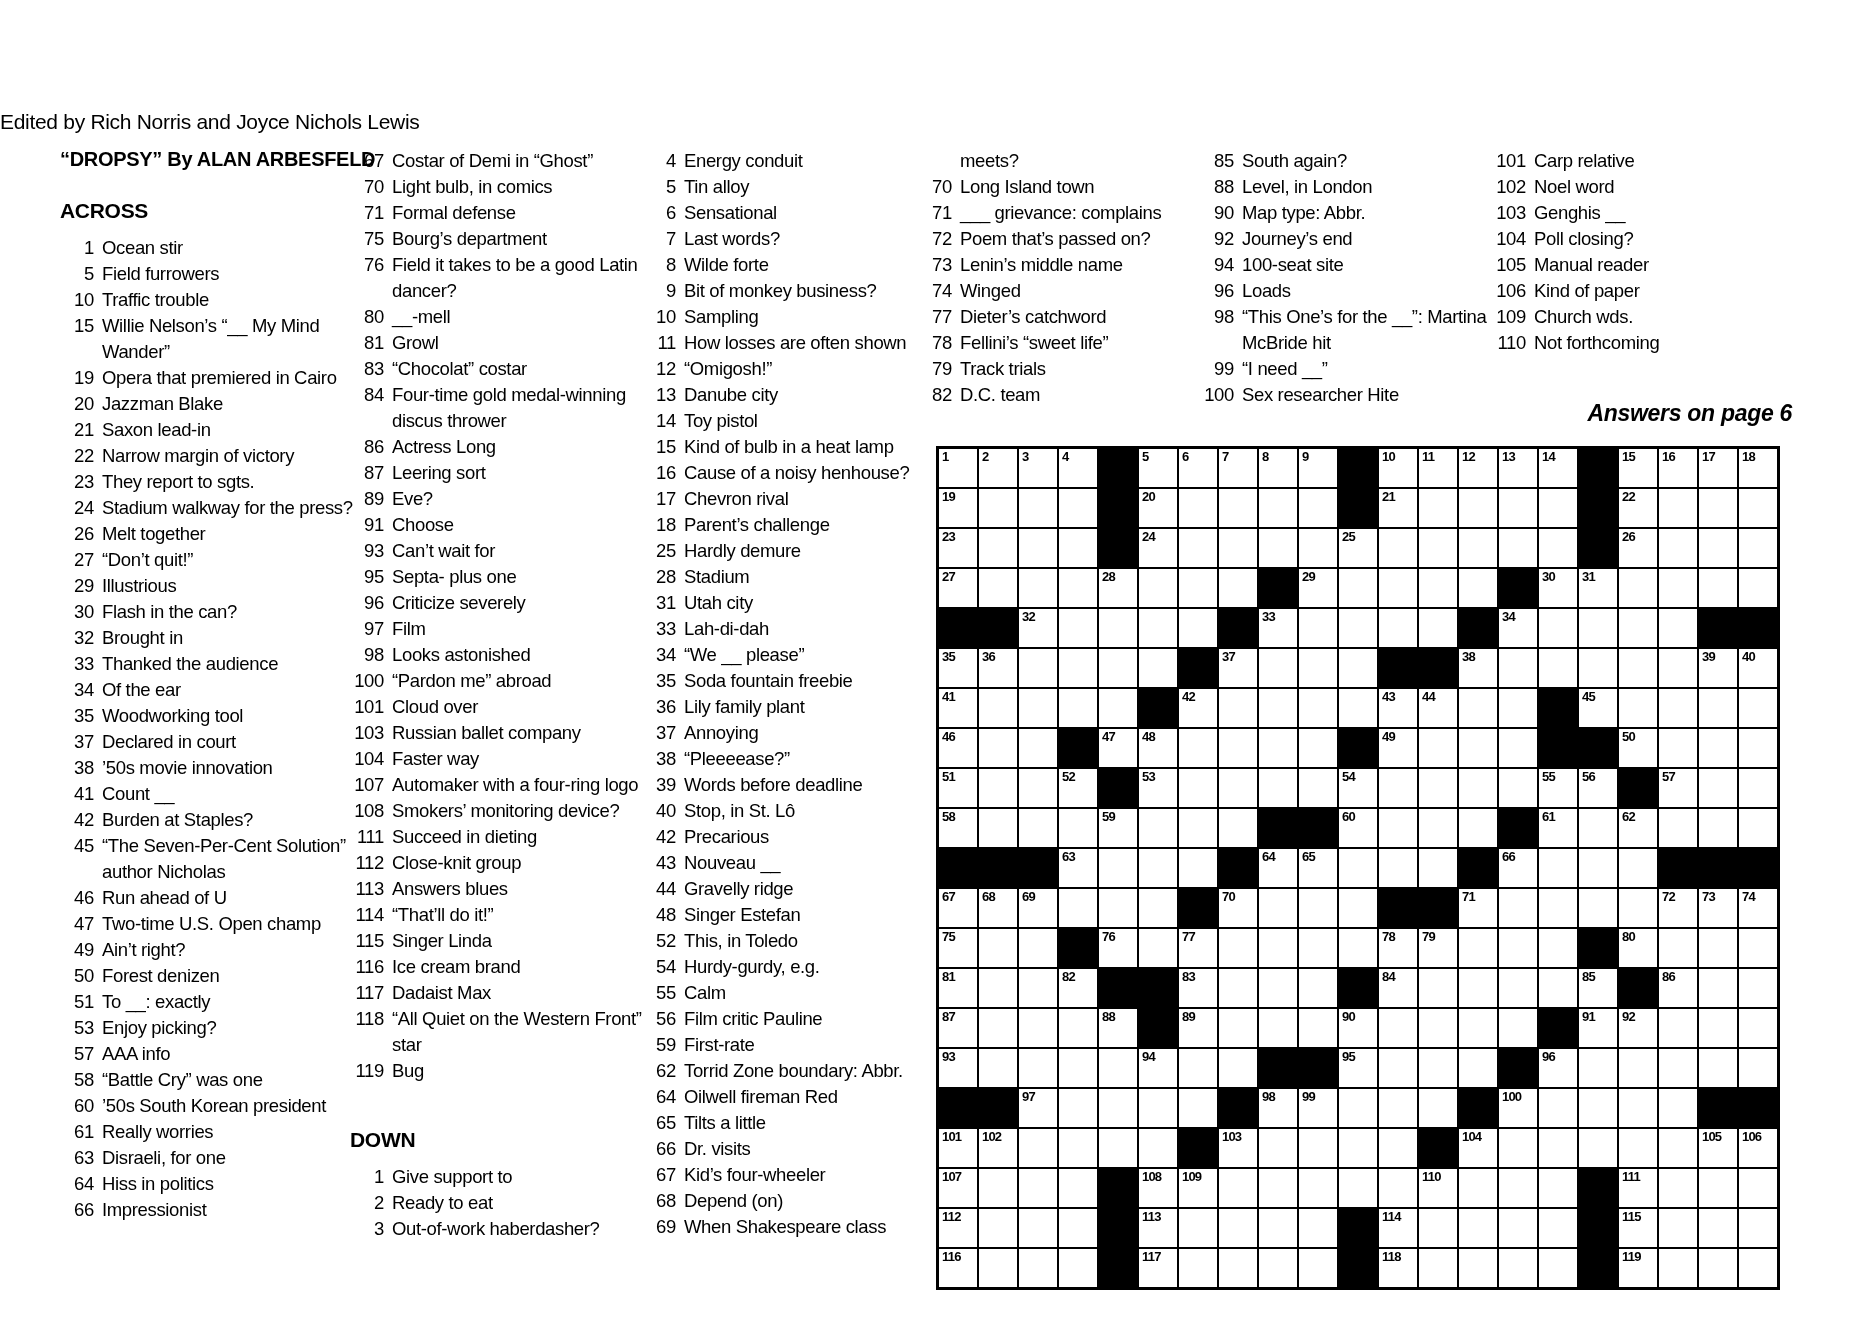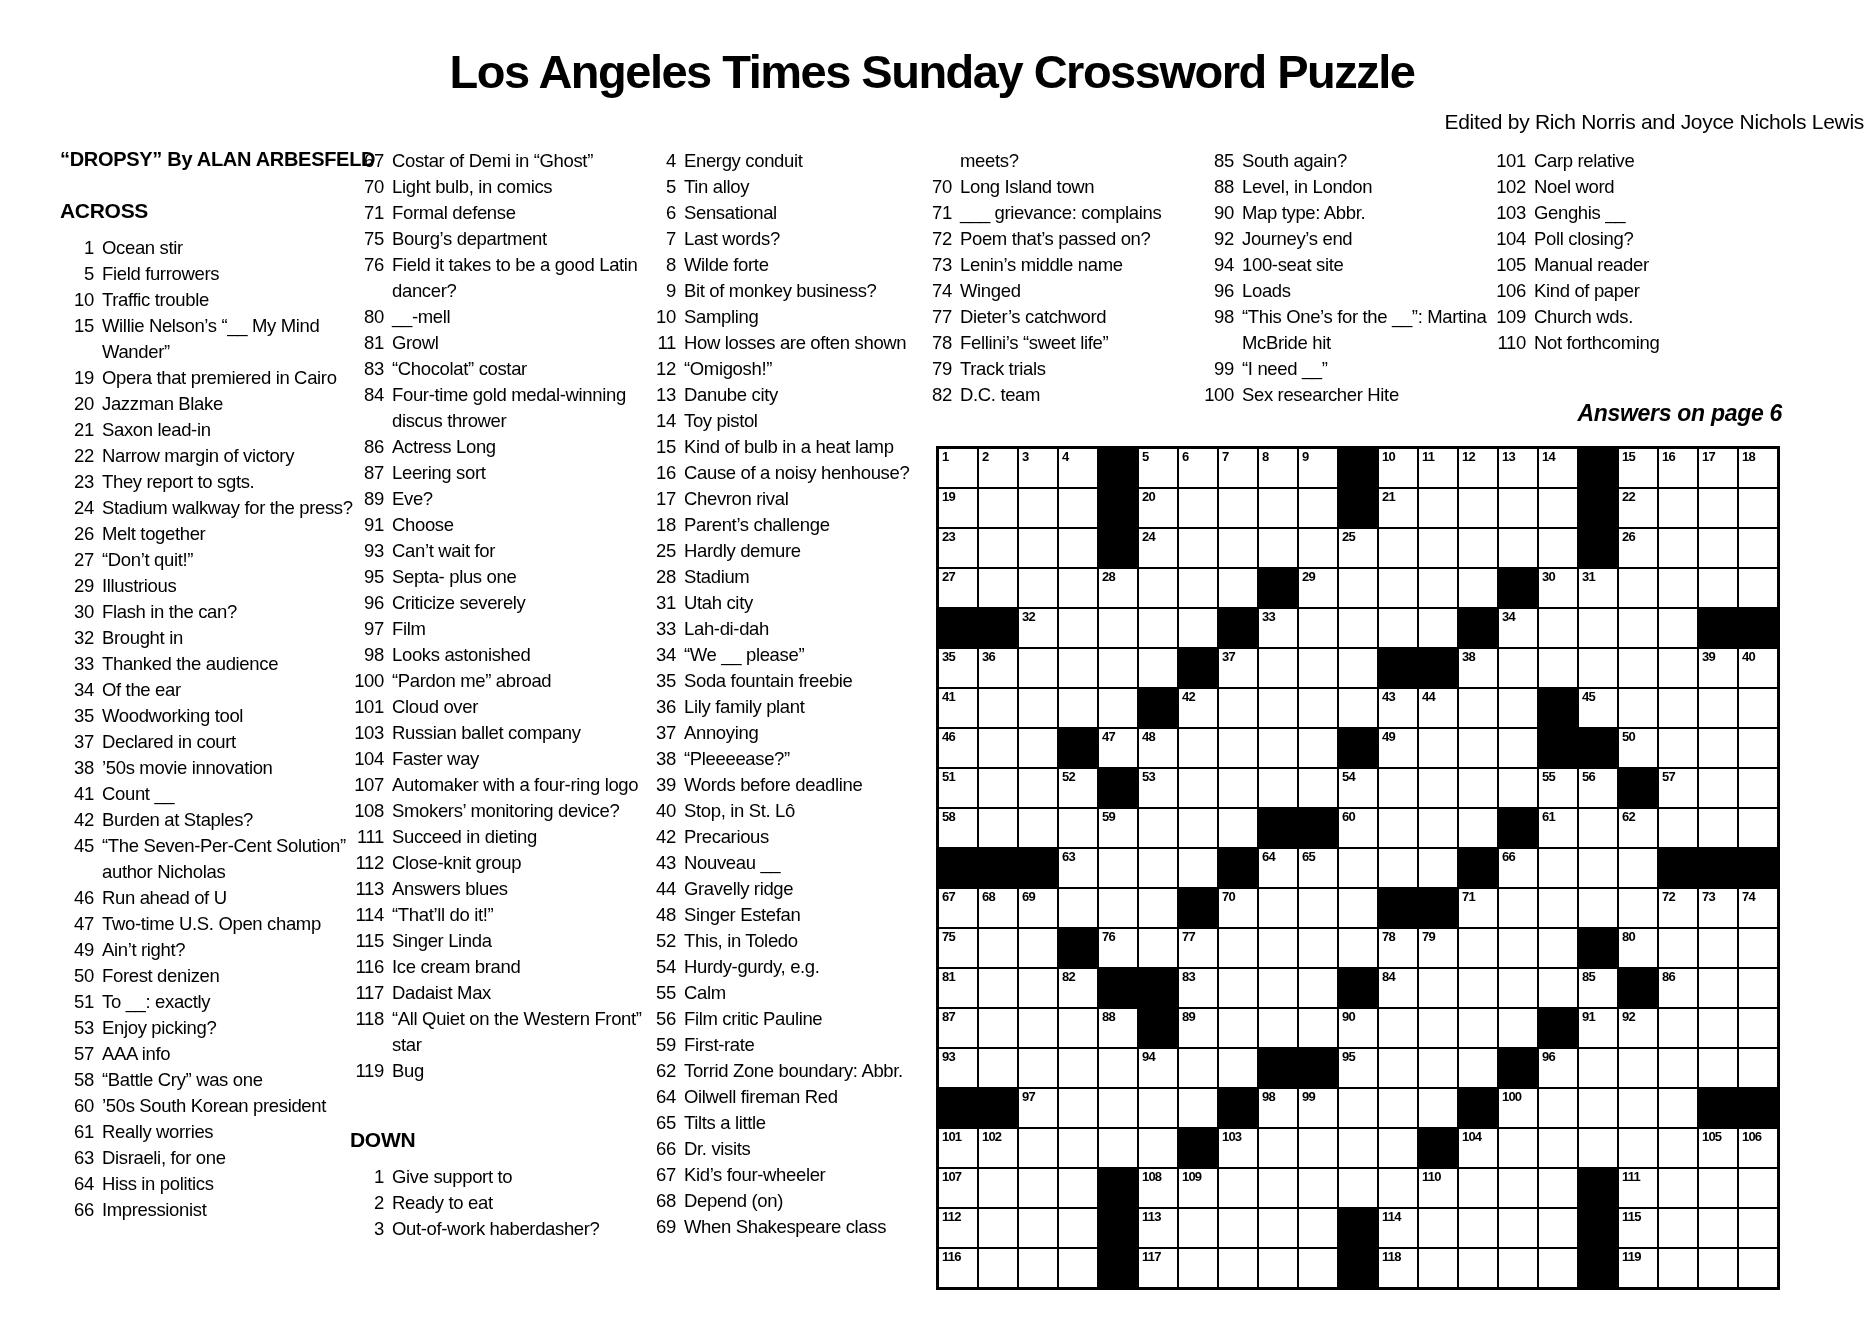--- a/index.html
+++ b/index.html
@@ -1,48 +1,47 @@
 <!DOCTYPE html>
 <html><head>
 <meta charset="utf-8">
 <style>
   html,body{margin:0;padding:0;background:#fff;}
   #page{position:relative;width:1864px;height:1342px;background:#fff;overflow:hidden;
         font-family:"Liberation Sans",sans-serif;color:#000;}
   #title{position:absolute;top:44px;left:0;width:100%;text-align:center;
          font-size:47px;font-weight:bold;letter-spacing:-1.5px;}
-  #subtitle{position:absolute;top:110px;left:0;width:100%;text-align:right;font-size:21px;letter-spacing:-0.3px;}
+  #subtitle{position:absolute;top:110px;left:0;width:100%;text-align:left;font-size:21px;letter-spacing:-0.3px;}
   .cluecol{position:absolute;top:148px;}
   .byline{font-weight:bold;font-size:20px;letter-spacing:-0.3px;margin-bottom:28px;white-space:nowrap;}
   .clue-header{font-weight:bold;font-size:21px;letter-spacing:-0.3px;margin:0 0 12px 0;}
   .clue-header.down-h{margin-top:44px;}
   .clue{display:flex;font-size:18.5px;line-height:26px;letter-spacing:-0.35px;}
   .clue .num{flex:0 0 34px;text-align:right;padding-right:8px;}
   .clue .txt{flex:1;}
   #col1{left:60px;width:302px;}
   #col2{left:350px;width:300px;}
   #col3{left:642px;width:294px;}
   #col4{left:918px;width:292px;}
   #col5{left:1200px;width:288px;}
   #col6{left:1492px;width:302px;}
-  #answers-note{position:absolute;top:400px;right:82px;font-size:23px;font-weight:bold;
+  #answers-note{position:absolute;top:400px;right:72px;font-size:23px;font-weight:bold;
                 font-style:italic;letter-spacing:-0.3px;}
   #grid{position:absolute;left:936px;top:446px;display:grid;
         grid-template-columns:repeat(21,38px);grid-auto-rows:38px;gap:2px;
         background:#000;border:3px solid #000;}
   .cell{background:#fff;position:relative;}
   .cell.black{background:#000;}
   .cell .cnum{position:absolute;top:0px;left:3px;font-size:13px;font-weight:bold;
               letter-spacing:-0.8px;line-height:15px;}
 </style>
 </head>
 <body>
 
 <div id="page">
-  <div id="title">Los Angeles Times Sunday Crossword Puzzle</div>
   <div id="subtitle">Edited by Rich Norris and Joyce Nichols Lewis</div>
 
   <div id="col1" class="cluecol">
       <div class="byline">“DROPSY” By ALAN ARBESFELD</div>
       <div class="clue-header">ACROSS</div>
       <div class="clue">
         <span class="num">1</span>
         <span class="txt">Ocean stir</span>
       </div>
       <div class="clue">

